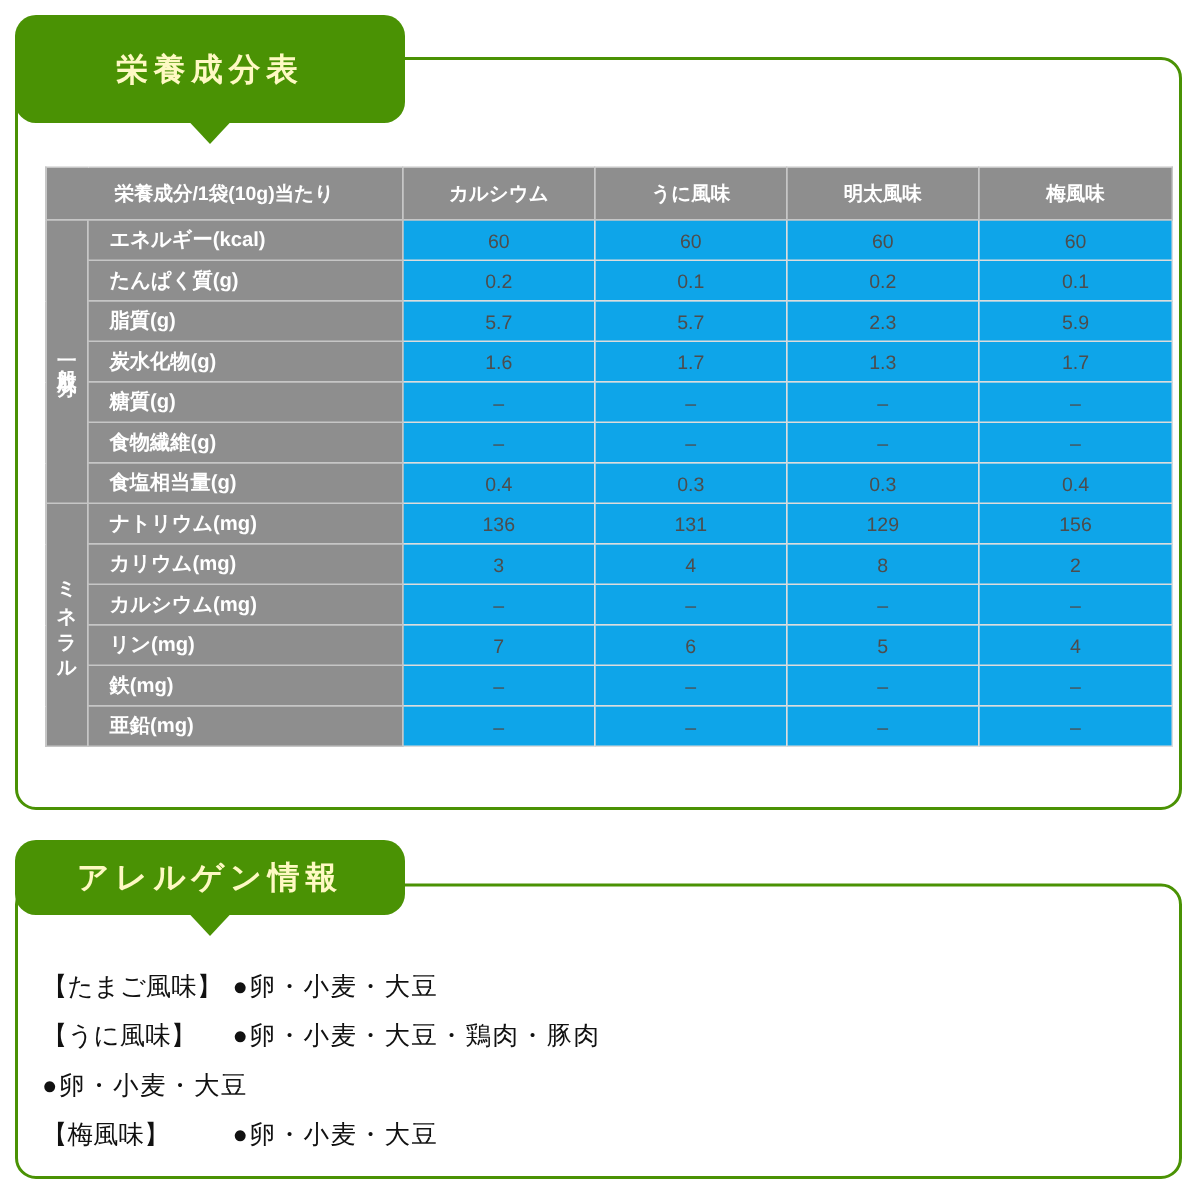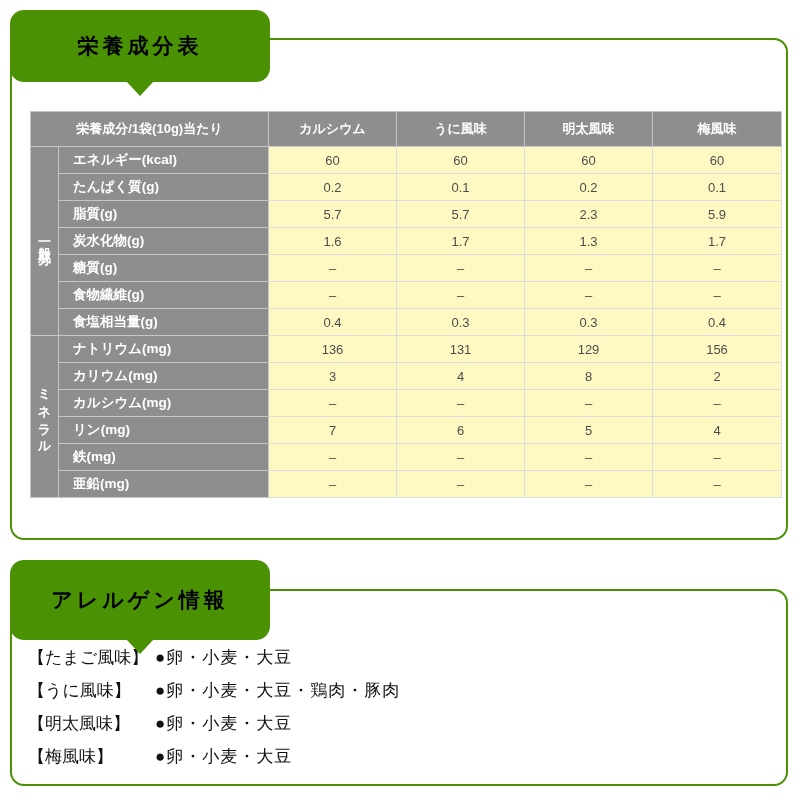--- a/index.html
+++ b/index.html
@@ -3,48 +3,48 @@
 <meta charset="utf-8">
 <style>
   :root { --green:#4a9204; --gray:#8e8e8e; }
   * { margin:0; padding:0; box-sizing:border-box; }
   html,body { width:800px; height:800px; background:#fff;
     font-family:"Liberation Sans", sans-serif; }
   .page { position:relative; width:800px; height:800px; background:#fff; overflow:hidden; }
 
   
   .tab { position:absolute; left:10px; width:260px; background:var(--green);
-    border-radius:14px; color:#000000; font-weight:bold; font-size:21px; letter-spacing:4px;
+    border-radius:14px; color:#fef9c3; font-weight:bold; font-size:21px; letter-spacing:4px;
     display:flex; align-items:center; justify-content:center; z-index:3; }
   .tab-pointer { position:absolute; bottom:-14px; left:50%; transform:translateX(-50%);
     width:0; height:0; border-left:14px solid transparent; border-right:14px solid transparent;
     border-top:15px solid var(--green); }
   #nutrition-tab { top:10px; height:72px; }
-  #allergen-tab { top:560px; height:80px; }
+  #allergen-tab { top:560px; height:50px; }
 
   
   .outline-box { position:absolute; left:10px; width:778px; background:#fff;
     border:2px solid var(--green); border-radius:14px; z-index:1; }
   #nutrition-box { top:38px; height:502px; }
   #allergen-box { top:589px; height:197px;padding-left:36px; }
 
   
   table.nutri { position:absolute; left:18px; top:71px; width:752px;
     border-collapse:collapse; table-layout:fixed;padding-left:43px; }
   table.nutri th, table.nutri td { box-sizing:border-box; }
   thead th { height:35px; }
   tbody th, tbody td { height:27px; }
   .c-corner, .c-flavor { background:var(--gray); color:#fff; font-size:13px;
     font-weight:bold; text-align:center; border:1px solid #c6c6c6; }
   .c-group { background:var(--gray); border:1px solid #c6c6c6; text-align:center; vertical-align:middle; }
   .vert { writing-mode:vertical-rl; text-orientation:upright; color:#fff;
     font-size:13px; font-weight:bold; letter-spacing:3px; line-height:1; display:inline-block; }
   .c-label { background:var(--gray); color:#fff; font-weight:bold; font-size:13.5px;
     text-align:left; padding-left:14px; border:1px solid #c6c6c6;margin-left:40px; }
-  .c-val { background:#fef9c3; color:#4d4d4d; font-size:13px; text-align:center;
+  .c-val { background:#0ea5e9; color:#4d4d4d; font-size:13px; text-align:center;
     border:1px solid #dcdcdc; }
 
   
   .allergen-list { position:absolute; left:16px; top:50px; width:740px; }
   .a-row { display:flex; align-items:center; height:33px; font-size:17px; color:#111; }
   .a-flavor { width:127px; flex:0 0 127px; }
   .a-val { flex:1; letter-spacing:1px; }
 </style>
 </head>
 <body>
@@ -183,21 +183,20 @@
       <div class="allergen-list" id="allergen-list">
           <div class="a-row">
             <span class="a-flavor">【たまご風味】</span>
             <span class="a-val">●卵・小麦・大豆</span>
           </div>
           <div class="a-row">
             <span class="a-flavor">【うに風味】</span>
             <span class="a-val">●卵・小麦・大豆・鶏肉・豚肉</span>
           </div>
           <div class="a-row">
-            <span class="a-flavor">【明太風味】</span>
             <span class="a-val">●卵・小麦・大豆</span>
           </div>
           <div class="a-row">
             <span class="a-flavor">【梅風味】</span>
             <span class="a-val">●卵・小麦・大豆</span>
           </div>
         </div>
     </div>
   </section>
 

